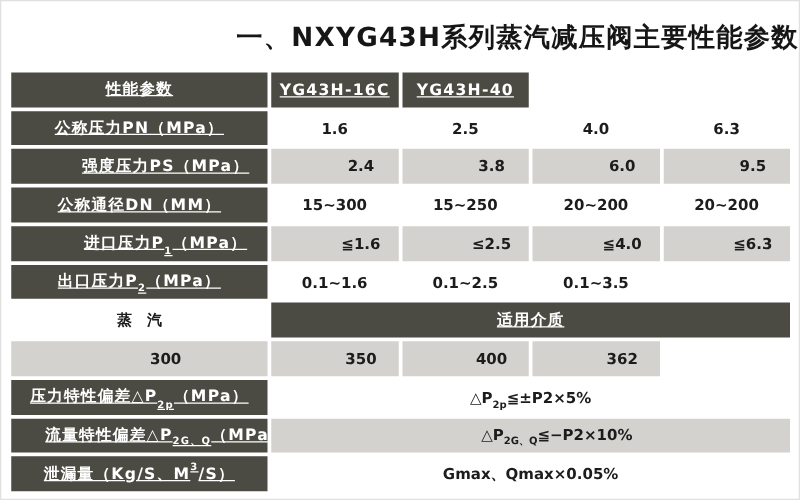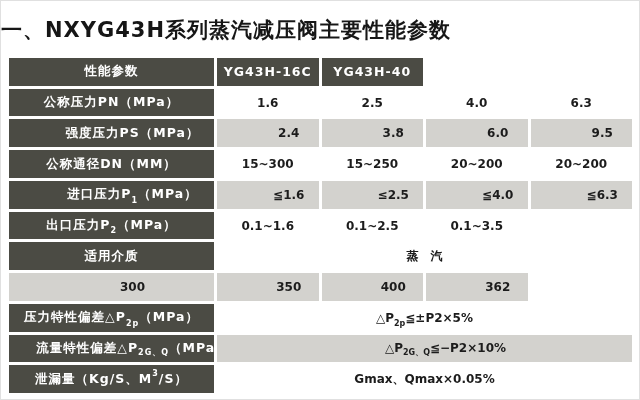--- a/index.html
+++ b/index.html
@@ -9,21 +9,21 @@
     background:#fff;
     border:1px solid #e0e0e0;
     box-sizing:border-box;
     font-family:"DejaVu Sans","Liberation Sans",sans-serif;
     overflow:hidden;
   }
   .title{
     margin:0;
     padding-top:15px;
     height:42px;
-    text-align:left;
+    text-align:right;
     font-size:21px;
     font-weight:bold;
     color:#161616;
     letter-spacing:1px;
     box-sizing:border-box;
   }
   #spec-table{
     position:absolute;
     left:8px;right:7px;top:57px;
     height:335px;
@@ -49,20 +49,21 @@
     color:var(--text-dark,#1c1c1c);
     background:var(--row-bg,#fff);
     white-space:nowrap;
   }
   .t-row.gray .cell{ background:var(--row-alt-bg,#d3d2ce);padding-left:42px; }
   .cell.dark{
     background:var(--header-bg,#4b4b44) !important;
     color:var(--header-text,#fff);
     letter-spacing:1px;
     font-size:12.5px;
+    text-decoration:underline;
   }
   .sub{ font-size:8px; align-self:flex-end; padding-bottom:4px; }
   .sup{ font-size:8px; align-self:flex-start; padding-top:4px; }
 </style>
 </head>
 <body>
 
 <div id="page">
   <h1 class="title">一、NXYG43H系列蒸汽减压阀主要性能参数</h1>
   <div id="spec-table">
@@ -151,25 +152,25 @@
           <span>0.1~1.6</span>
         </div>
         <div class="cell">
           <span>0.1~2.5</span>
         </div>
         <div class="cell">
           <span>0.1~3.5</span>
         </div>
       </div>
       <div class="t-row span">
+        <div class="cell">
+          <span>蒸　汽</span>
+        </div>
         <div class="cell dark">
           <span>适用介质</span>
-        </div>
-        <div class="cell">
-          <span>蒸　汽</span>
         </div>
       </div>
       <div class="t-row gray">
         <div class="cell">
           <span>300</span>
         </div>
         <div class="cell">
           <span>350</span>
         </div>
         <div class="cell">

